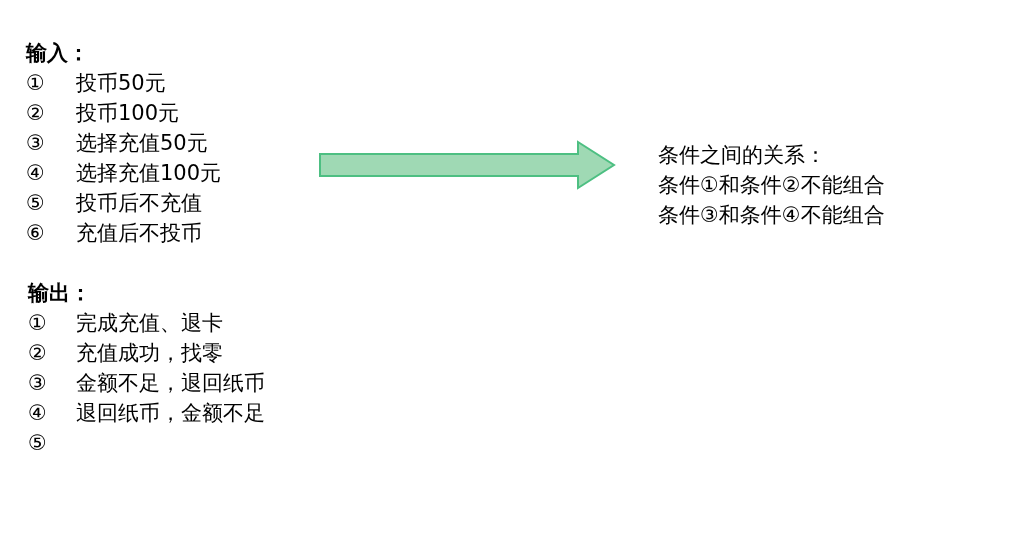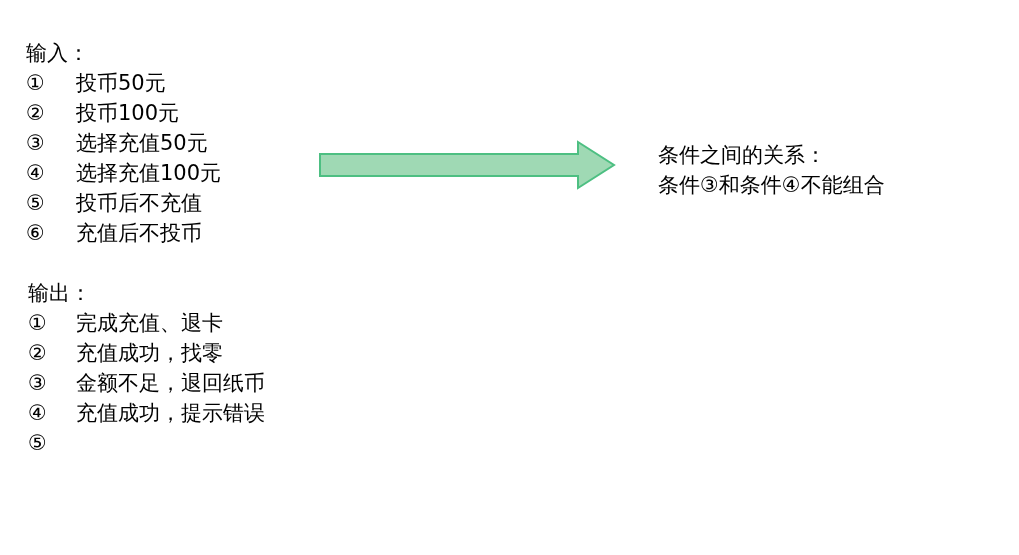--- a/index.html
+++ b/index.html
@@ -26,20 +26,21 @@
   
   .block {
     position: absolute;
   }
 
   .heading {
     font-size: 21px;
     line-height: 30px;
     white-space: nowrap;
     color: #000;
+    font-weight: bold;
   }
 
   .list {
     list-style: none;
     margin: 0;
     padding: 0;
   }
 
   .list-item {
     display: flex;
@@ -140,32 +141,33 @@
       <li class="list-item">
         <span class="marker">②</span>
         <span class="item-text">充值成功，找零</span>
       </li>
       <li class="list-item">
         <span class="marker">③</span>
         <span class="item-text">金额不足，退回纸币</span>
       </li>
       <li class="list-item">
         <span class="marker">④</span>
-        <span class="item-text">充值成功，提示错误</span>
+        <span class="item-text">退回纸币，金额不足</span>
       </li>
       <li class="list-item">
         <span class="marker">⑤</span>
       </li>
     </ul>
   </div>
 
   <div id="flow-arrow">
     <svg viewBox="0 0 302 54" xmlns="http://www.w3.org/2000/svg" aria-hidden="true">
       <polygon points="4,16 262,16 262,4 298,27 262,50 262,38 4,38" fill="#9FD9B4" stroke="#4DBF82" stroke-width="2" stroke-linejoin="miter"></polygon>
     </svg>
   </div>
 
   <div class="block" id="relations-block">
     <div class="note-line">条件之间的关系：</div>
+    <div class="note-line">条件①和条件②不能组合</div>
     <div class="note-line">条件③和条件④不能组合</div>
   </div>
 
 </div>
 
 </body></html>

